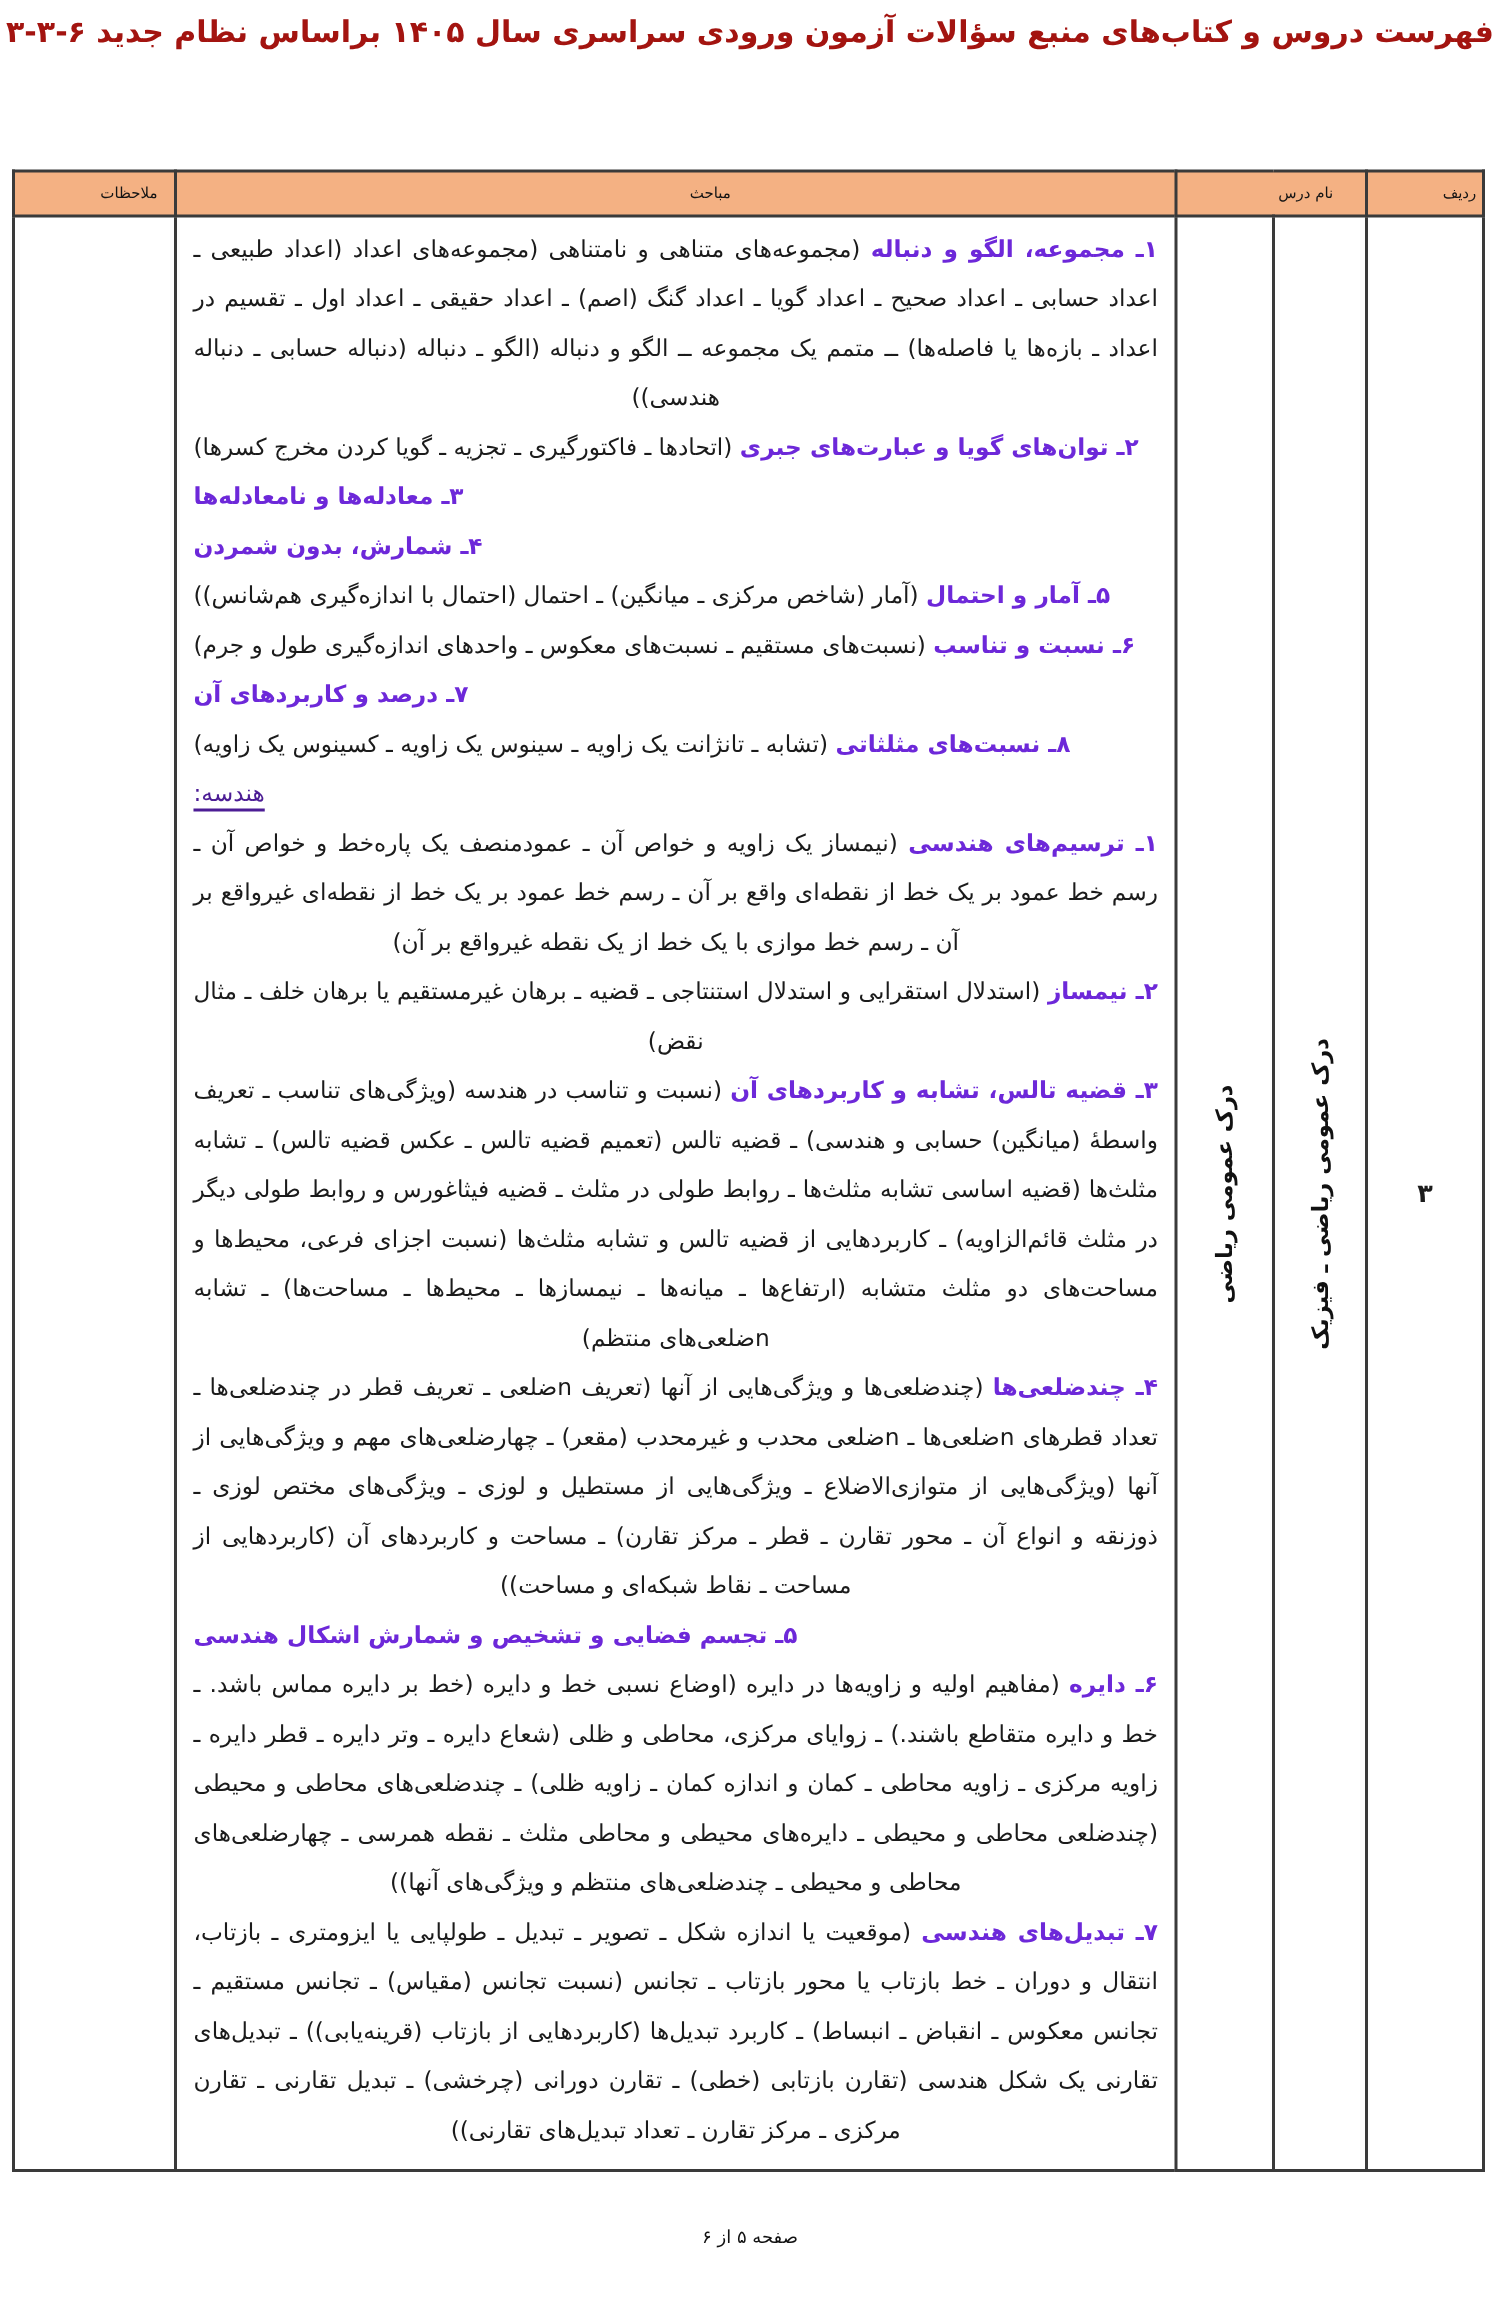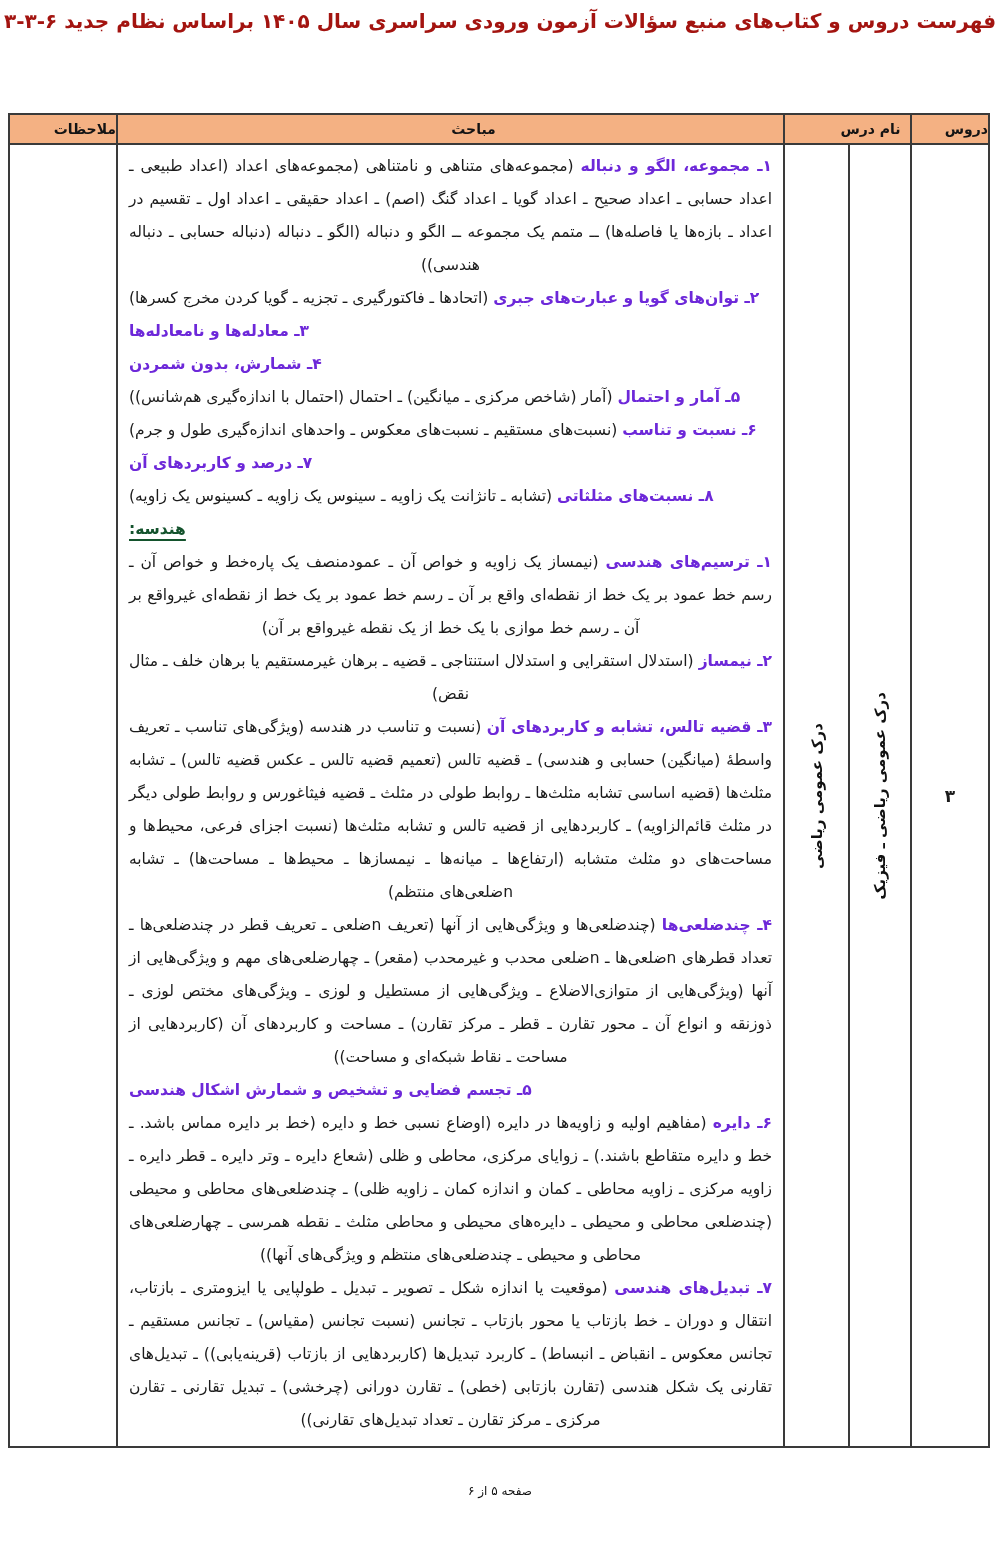--- a/index.html
+++ b/index.html
@@ -4,30 +4,30 @@
 <style>
   html,body{margin:0;padding:0;background:#fff;}
   .page{position:relative;width:1000px;height:1549px;background:#ffffff;overflow:hidden;
         font-family:"DejaVu Sans","Liberation Sans",sans-serif;direction:rtl;color:#1b1b1b;}
   .title{position:absolute;top:9px;left:0;right:0;text-align:center;
          font-size:20px;font-weight:bold;color:#a31410;}
   .subtitle{position:absolute;top:78px;right:12px;font-size:18px;font-weight:bold;color:#e2170d;}
   table.grid{position:absolute;top:113px;right:10px;width:980px;table-layout:fixed;
              border-collapse:collapse;}
   .grid th,.grid td{border:2px solid #3a3a3a;padding:0;}
-  .grid thead th{height:28px;background:#f4b183;font-size:14px;font-weight:bold;color:#141414;
+  .grid thead th{height:28px;background:#f4b183;font-size:10px;font-weight:normal;color:#141414;
                  text-align:center;vertical-align:middle;padding-left:46px;}
   tr.bodyrow{height:1303px;}
   td.topics-cell{vertical-align:top;}
   .topics{padding:5px 11px 0 11px;font-size:15.5px;line-height:33px;height:1294px;overflow:hidden;}
   .topics p{margin:0;}
   p.just{text-align:justify;text-align-last:center;}
   p.flush{text-align:left;}
   .h{color:#6d28d9;font-weight:bold;}
-  .subsec{color:#14532d;font-weight:bold;text-decoration:underline;text-underline-offset:5px;
+  .subsec{color:#4c1d95;font-weight:normal;text-decoration:underline;text-underline-offset:5px;
           text-decoration-thickness:2px;}
   td.vcell{position:relative;}
   .vtext{position:absolute;top:50%;left:50%;transform:translate(-50%,-50%) rotate(-90deg);
          white-space:nowrap;font-weight:bold;font-size:15px;color:#111;}
   td.rowno{text-align:center;vertical-align:middle;font-weight:bold;font-size:17px;}
   td.notes-cell{vertical-align:top;}
   .footer{position:absolute;top:1484px;left:0;right:0;text-align:center;font-size:12px;color:#111;}
 </style>
 </head>
 <body>
@@ -40,21 +40,21 @@
   <table class="grid">
     <colgroup>
       <col style="width:78px">
         <col style="width:62px">
         <col style="width:65px">
         <col style="width:667px">
         <col style="width:108px">
     </colgroup>
     <thead>
       <tr>
-        <th>دروس</th>
+        <th>ردیف</th>
         <th colspan="2">نام درس</th>
         <th>مباحث</th>
         <th>ملاحظات</th>
       </tr>
     </thead>
     <tbody>
       <tr class="bodyrow">
         <td class="rowno">
           <span>۳</span>
         </td>

